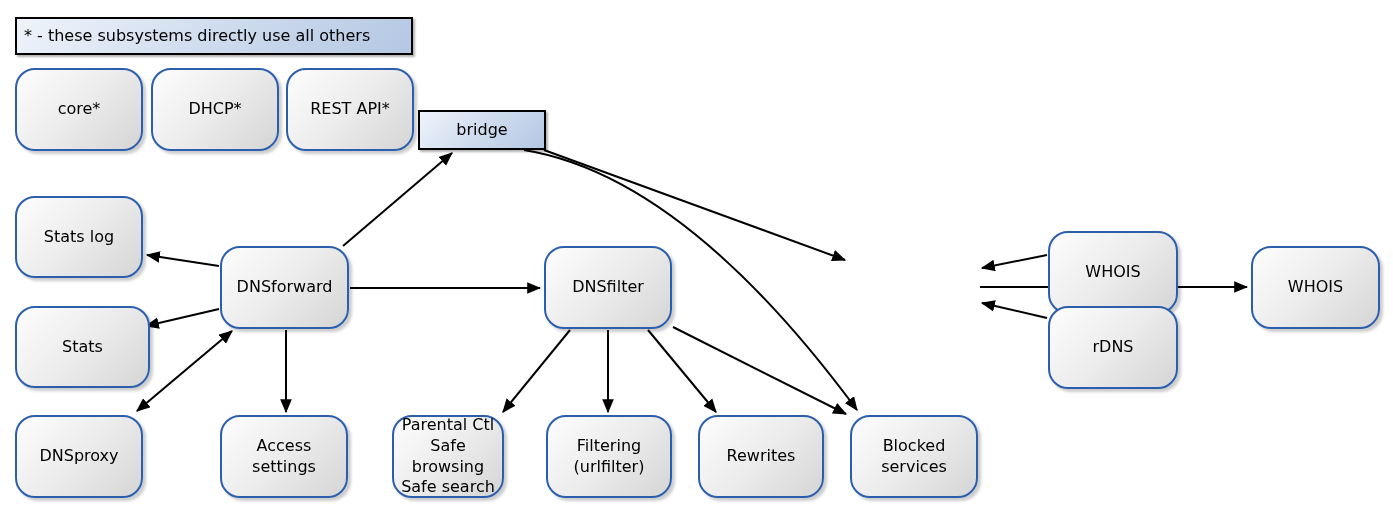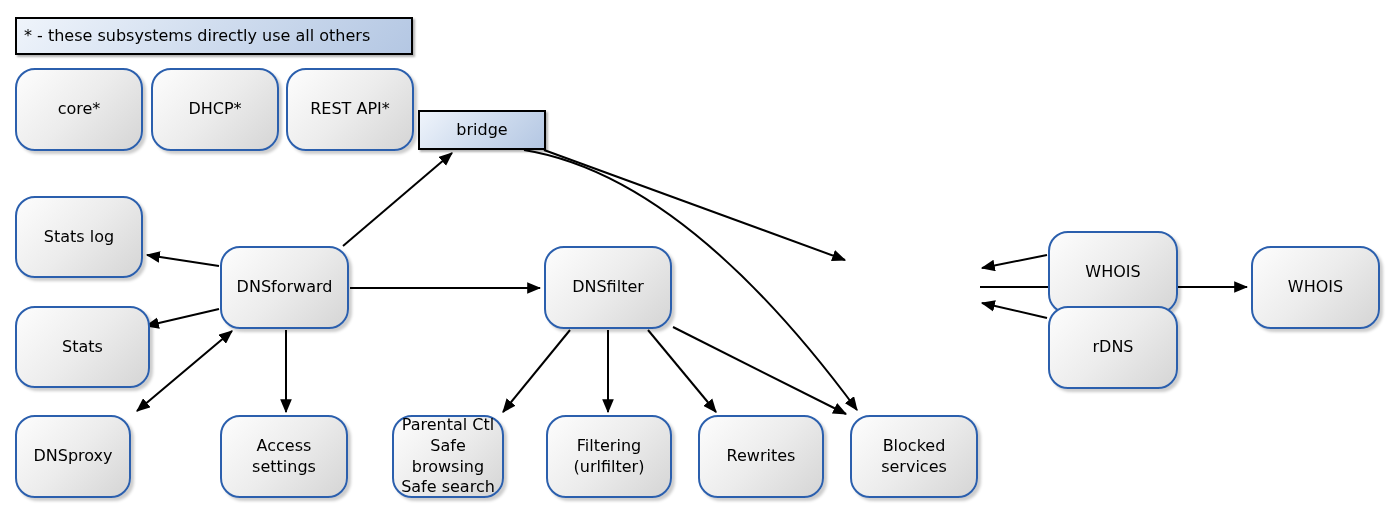--- a/index.html
+++ b/index.html
@@ -81,21 +81,21 @@
   <div class="box plain legend" style="left:15px; top:17px; width:398px; height:38px;">* - these subsystems directly use all others</div>
 
   <div class="box node" style="left:15px;  top:68px;  width:128px; height:83px;">core*</div>
   <div class="box node" style="left:151px; top:68px;  width:128px; height:83px;">DHCP*</div>
   <div class="box node" style="left:286px; top:68px;  width:128px; height:83px;">REST API*</div>
 
   <div class="box plain" style="left:418px; top:110px; width:128px; height:40px;">bridge</div>
 
   <div class="box node" style="left:15px;  top:196px; width:128px; height:82px;">Stats log</div>
   <div class="box node" style="left:15px;  top:306px; width:135px; height:82px;">Stats</div>
-  <div class="box node" style="left:15px;  top:415px; width:116px; height:83px;">DNSproxy</div>
+  <div class="box node" style="left:15px;  top:415px; width:128px; height:83px;">DNSproxy</div>
 
   <div class="box node" style="left:220px; top:246px; width:129px; height:83px;">DNSforward</div>
   <div class="box node" style="left:220px; top:415px; width:128px; height:83px;">Access
 settings</div>
 
   <div class="box node" style="left:544px; top:246px; width:128px; height:83px;">DNSfilter</div>
 
   <div class="box node" style="left:392px; top:415px; width:112px; height:83px;">Parental Ctl
 Safe browsing
 Safe search</div>

